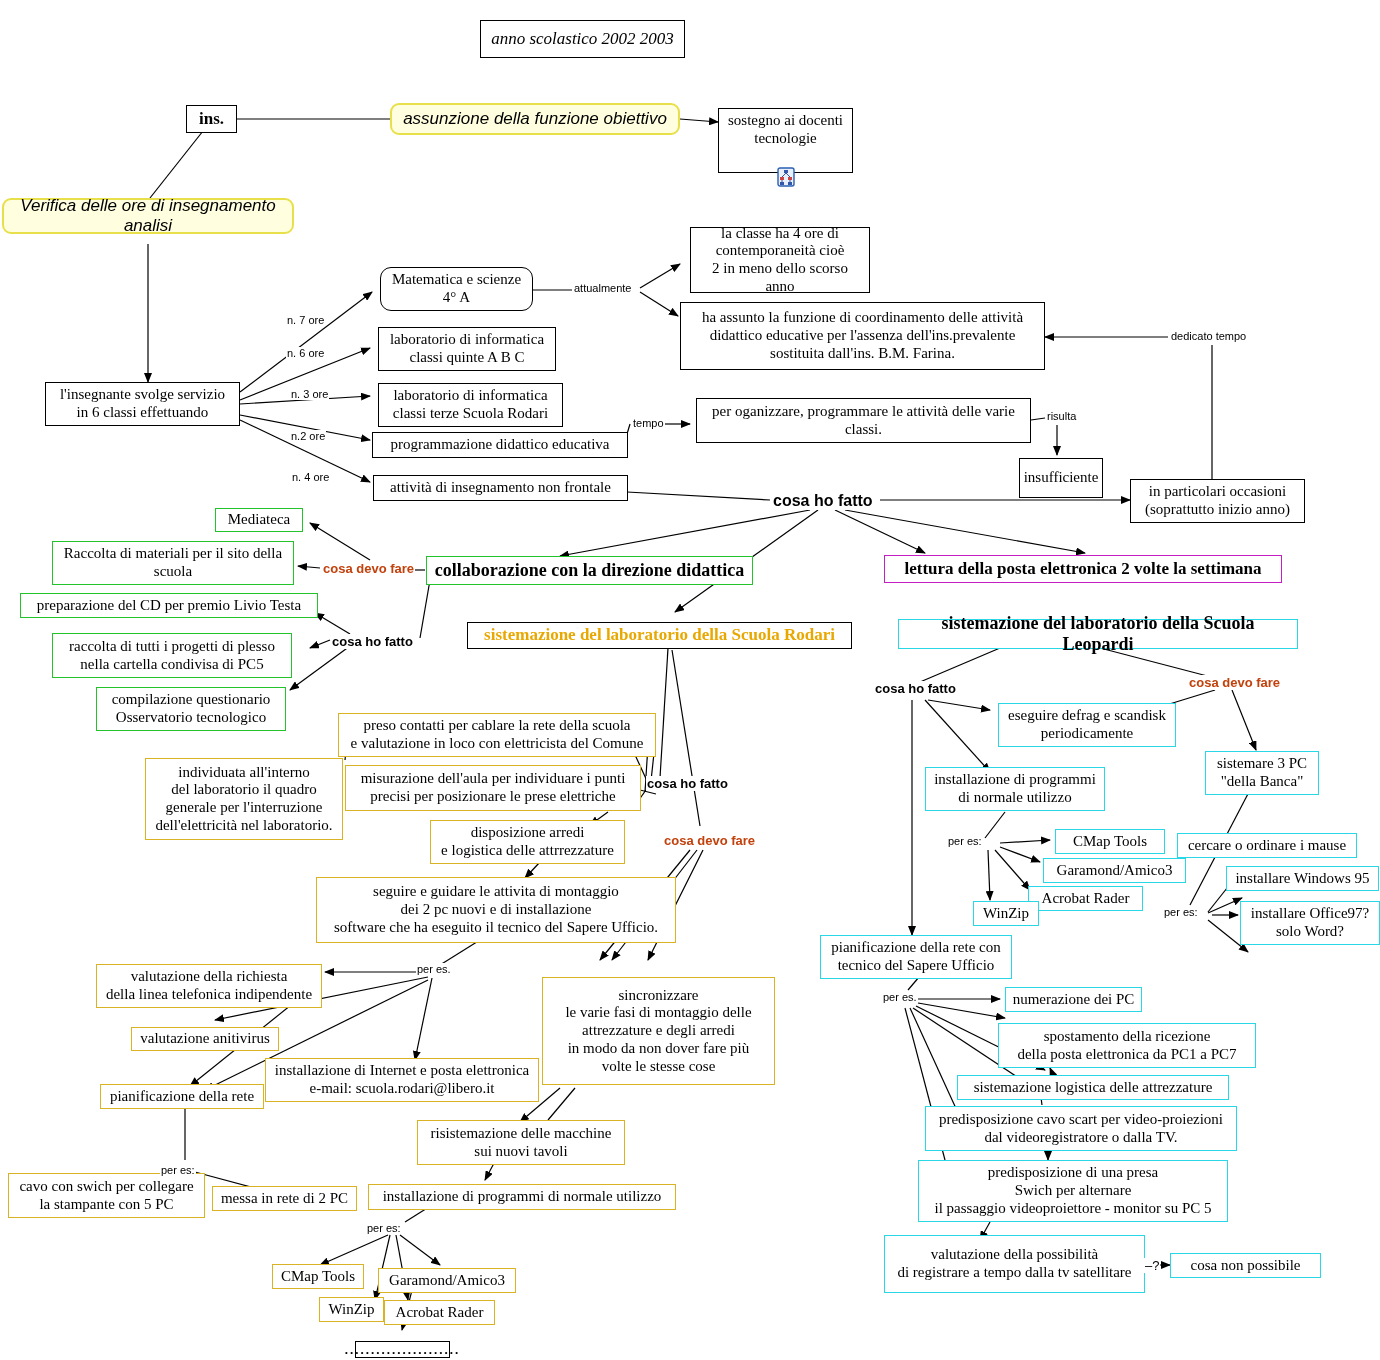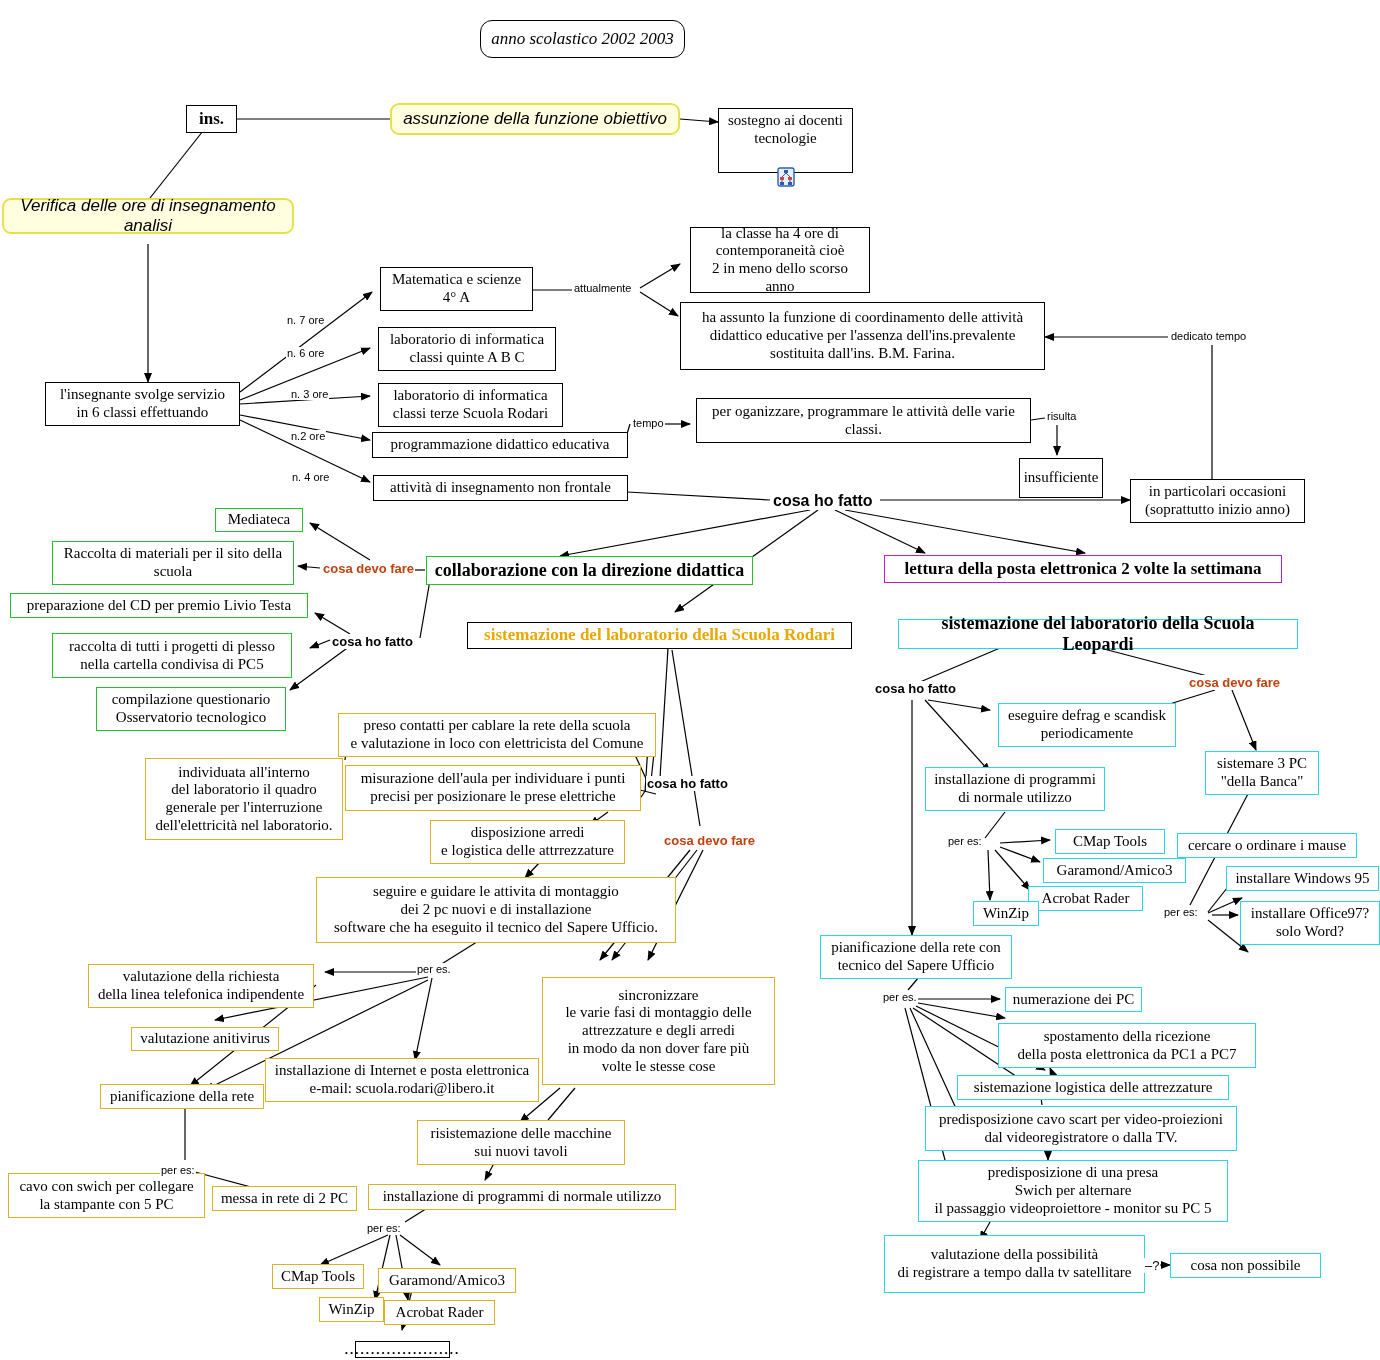--- a/index.html
+++ b/index.html
@@ -164,21 +164,21 @@
       <line x1="1042" y1="1105" x2="1040" y2="1090" marker-end="url(#ah)"></line>
 
       <line x1="1048" y1="1135" x2="1048" y2="1160" marker-end="url(#ah)"></line>
 
       <line x1="990" y1="1222" x2="980" y2="1240" marker-end="url(#ah)"></line>
 
       <line x1="1130" y1="1265" x2="1170" y2="1265" marker-end="url(#ah)"></line>
     </g>
   </svg>
 
-  <div class="node serif-italic" style="left:480px;top:20px;width:205px;height:38px;font-size:17px;border-radius:12px;">anno scolastico 2002 2003</div>
+  <div class="node serif-italic" style="left:480px;top:20px;width:205px;height:38px;font-size:17px;">anno scolastico 2002 2003</div>
 
   <div class="node bold" style="left:186px;top:105px;width:51px;height:28px;font-size:17px;">ins.</div>
 
   <div class="node yellowbox" style="left:390px;top:103px;width:290px;height:32px;">assunzione della funzione obiettivo</div>
 
   <div class="node" style="left:718px;top:108px;width:135px;height:65px;flex-direction:column;white-space:pre-line;">
     <span>sostegno ai docenti
 tecnologie</span>
     <span class="icon-cmap" style="margin-top:2px;">
       <svg viewBox="0 0 18 20" width="18" height="20" xmlns="http://www.w3.org/2000/svg">
@@ -193,21 +193,21 @@
       </svg>
     </span>
   </div>
 
   <div class="node yellowbox" style="left:2px;top:198px;width:292px;height:36px;white-space:pre-line;">Verifica delle ore di  insegnamento
 analisi</div>
 
   <div class="node" style="left:45px;top:382px;width:195px;height:44px;white-space:pre-line;">l'insegnante svolge servizio
 in 6 classi effettuando</div>
 
-  <div class="node" style="left:380px;top:267px;width:153px;height:44px;white-space:pre-line;">Matematica e scienze
+  <div class="node" style="left:380px;top:267px;width:153px;height:44px;white-space:pre-line;border-radius:11px;">Matematica e scienze
 4° A</div>
 
   <div class="node" style="left:378px;top:327px;width:178px;height:44px;white-space:pre-line;">laboratorio di informatica
 classi quinte A B C</div>
 
   <div class="node" style="left:378px;top:383px;width:185px;height:44px;white-space:pre-line;">laboratorio di informatica
 classi terze Scuola Rodari</div>
 
   <div class="node" style="left:372px;top:432px;width:256px;height:26px;">programmazione didattico educativa</div>
 
@@ -227,21 +227,21 @@
   <div class="node" style="left:1019px;top:458px;width:84px;height:40px;">insufficiente</div>
 
   <div class="node" style="left:1130px;top:479px;width:175px;height:44px;white-space:pre-line;">in particolari occasioni
 (soprattutto inizio anno)</div>
 
   <div class="node green" style="left:215px;top:508px;width:88px;height:24px;">Mediateca</div>
 
   <div class="node green" style="left:52px;top:541px;width:242px;height:44px;white-space:pre-line;">Raccolta di materiali per il sito della
 scuola</div>
 
-  <div class="node green" style="left:10px;top:593px;width:298px;height:25px;">preparazione del CD per premio Livio Testa</div>
+  <div class="node green" style="left:20px;top:593px;width:298px;height:25px;">preparazione del CD per premio Livio Testa</div>
 
   <div class="node green" style="left:52px;top:633px;width:240px;height:45px;white-space:pre-line;">raccolta di tutti i progetti di plesso
 nella cartella condivisa di PC5</div>
 
   <div class="node green" style="left:96px;top:687px;width:190px;height:44px;white-space:pre-line;">compilazione questionario
 Osservatorio tecnologico</div>
 
   <div class="node green bold" style="left:426px;top:556px;width:327px;height:29px;font-size:18px;">collaborazione con la direzione didattica</div>
 
   <div class="node" style="left:467px;top:622px;width:385px;height:27px;">
@@ -269,21 +269,21 @@
   <div class="node orange" style="left:316px;top:877px;width:360px;height:66px;white-space:pre-line;">seguire e guidare le attivita di montaggio
 dei 2 pc nuovi e di installazione
 software che ha eseguito il tecnico del Sapere Ufficio.</div>
 
   <div class="node orange" style="left:542px;top:977px;width:233px;height:108px;white-space:pre-line;">sincronizzare
 le varie fasi di montaggio delle
 attrezzature e degli arredi
 in modo da non dover fare più
 volte le stesse cose</div>
 
-  <div class="node orange" style="left:88px;top:964px;width:226px;height:44px;white-space:pre-line;">valutazione della richiesta
+  <div class="node orange" style="left:96px;top:964px;width:226px;height:44px;white-space:pre-line;">valutazione della richiesta
 della linea telefonica indipendente</div>
 
   <div class="node orange" style="left:131px;top:1027px;width:148px;height:24px;">valutazione anitivirus</div>
 
   <div class="node orange" style="left:100px;top:1084px;width:164px;height:25px;">pianificazione della rete</div>
 
   <div class="node orange" style="left:265px;top:1058px;width:274px;height:44px;white-space:pre-line;">installazione di Internet e posta elettronica
 e-mail:     scuola.rodari@libero.it</div>
 
   <div class="node orange" style="left:417px;top:1120px;width:208px;height:45px;white-space:pre-line;">risistemazione delle macchine

